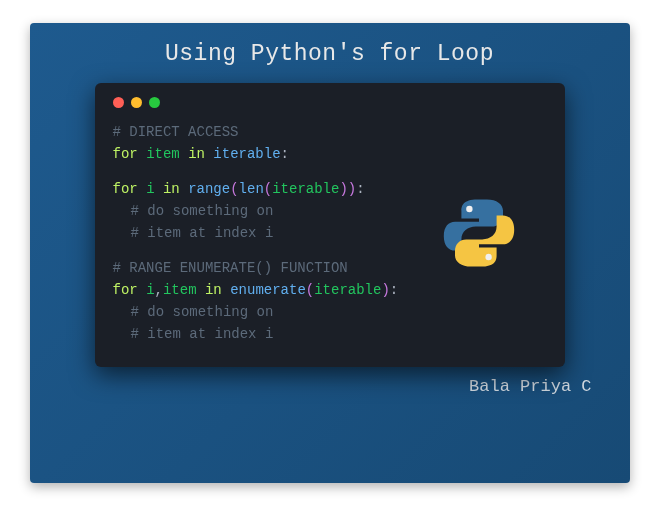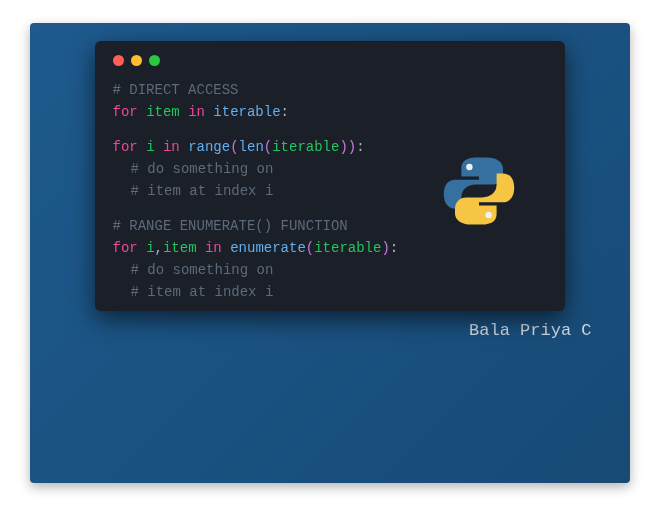--- a/index.html
+++ b/index.html
@@ -33,21 +33,21 @@
       font-weight: normal;
       letter-spacing: 0.5px;
       margin-bottom: 16px;
       font-family: 'Courier New', Consolas, monospace;
     }
     .code-window {
       width: 470px;
       background: #1b1f27;
       border-radius: 6px;
       box-shadow: 0 8px 24px rgba(0,0,0,0.6);
-      padding: 14px 18px 8px 18px;
+      padding: 14px 18px 22px 18px;
       position: relative;
     }
     .window-controls {
       display: flex;
       gap: 7px;
       margin-bottom: 14px;
     }
     .dot {
       width: 11px;
       height: 11px;
@@ -57,21 +57,21 @@
     .dot-yellow { background: #ffbd2e; }
     .dot-green { background: #27c93f; }
     .code-content {
       font-size: 14px;
       line-height: 1.55;
     }
     .code-line {
       white-space: pre;
     }
     .comment { color: #5c6a7a; }
-    .keyword { color: #ec4899; margin-top: 34px; }
+    .keyword { color: #bef264; margin-top: 34px; }
     .var { color: #22c55e; }
     .func { color: #61afef; }
     .paren { color: #c678dd; }
     .punct { color: #abb2bf; }
     .indent { padding-left: 18px; }
     .block-gap { height: 14px; }
     .python-logo {
       position: absolute;
       right: 46px;
       top: 110px;
@@ -84,20 +84,21 @@
       font-family: Liberation Mono, monospace;
       align-self: flex-end;
       margin-right: 38px;
       margin-top: 10px;
     }
   </style>
 </head>
 <body>
 
 <div class="outer-card">
+  <div class="title">Using Python's for Loop</div>
 
   <div class="code-window">
     <div class="window-controls">
       <div class="dot dot-red"></div>
       <div class="dot dot-yellow"></div>
       <div class="dot dot-green"></div>
     </div>
 
     <div class="code-content">
 

